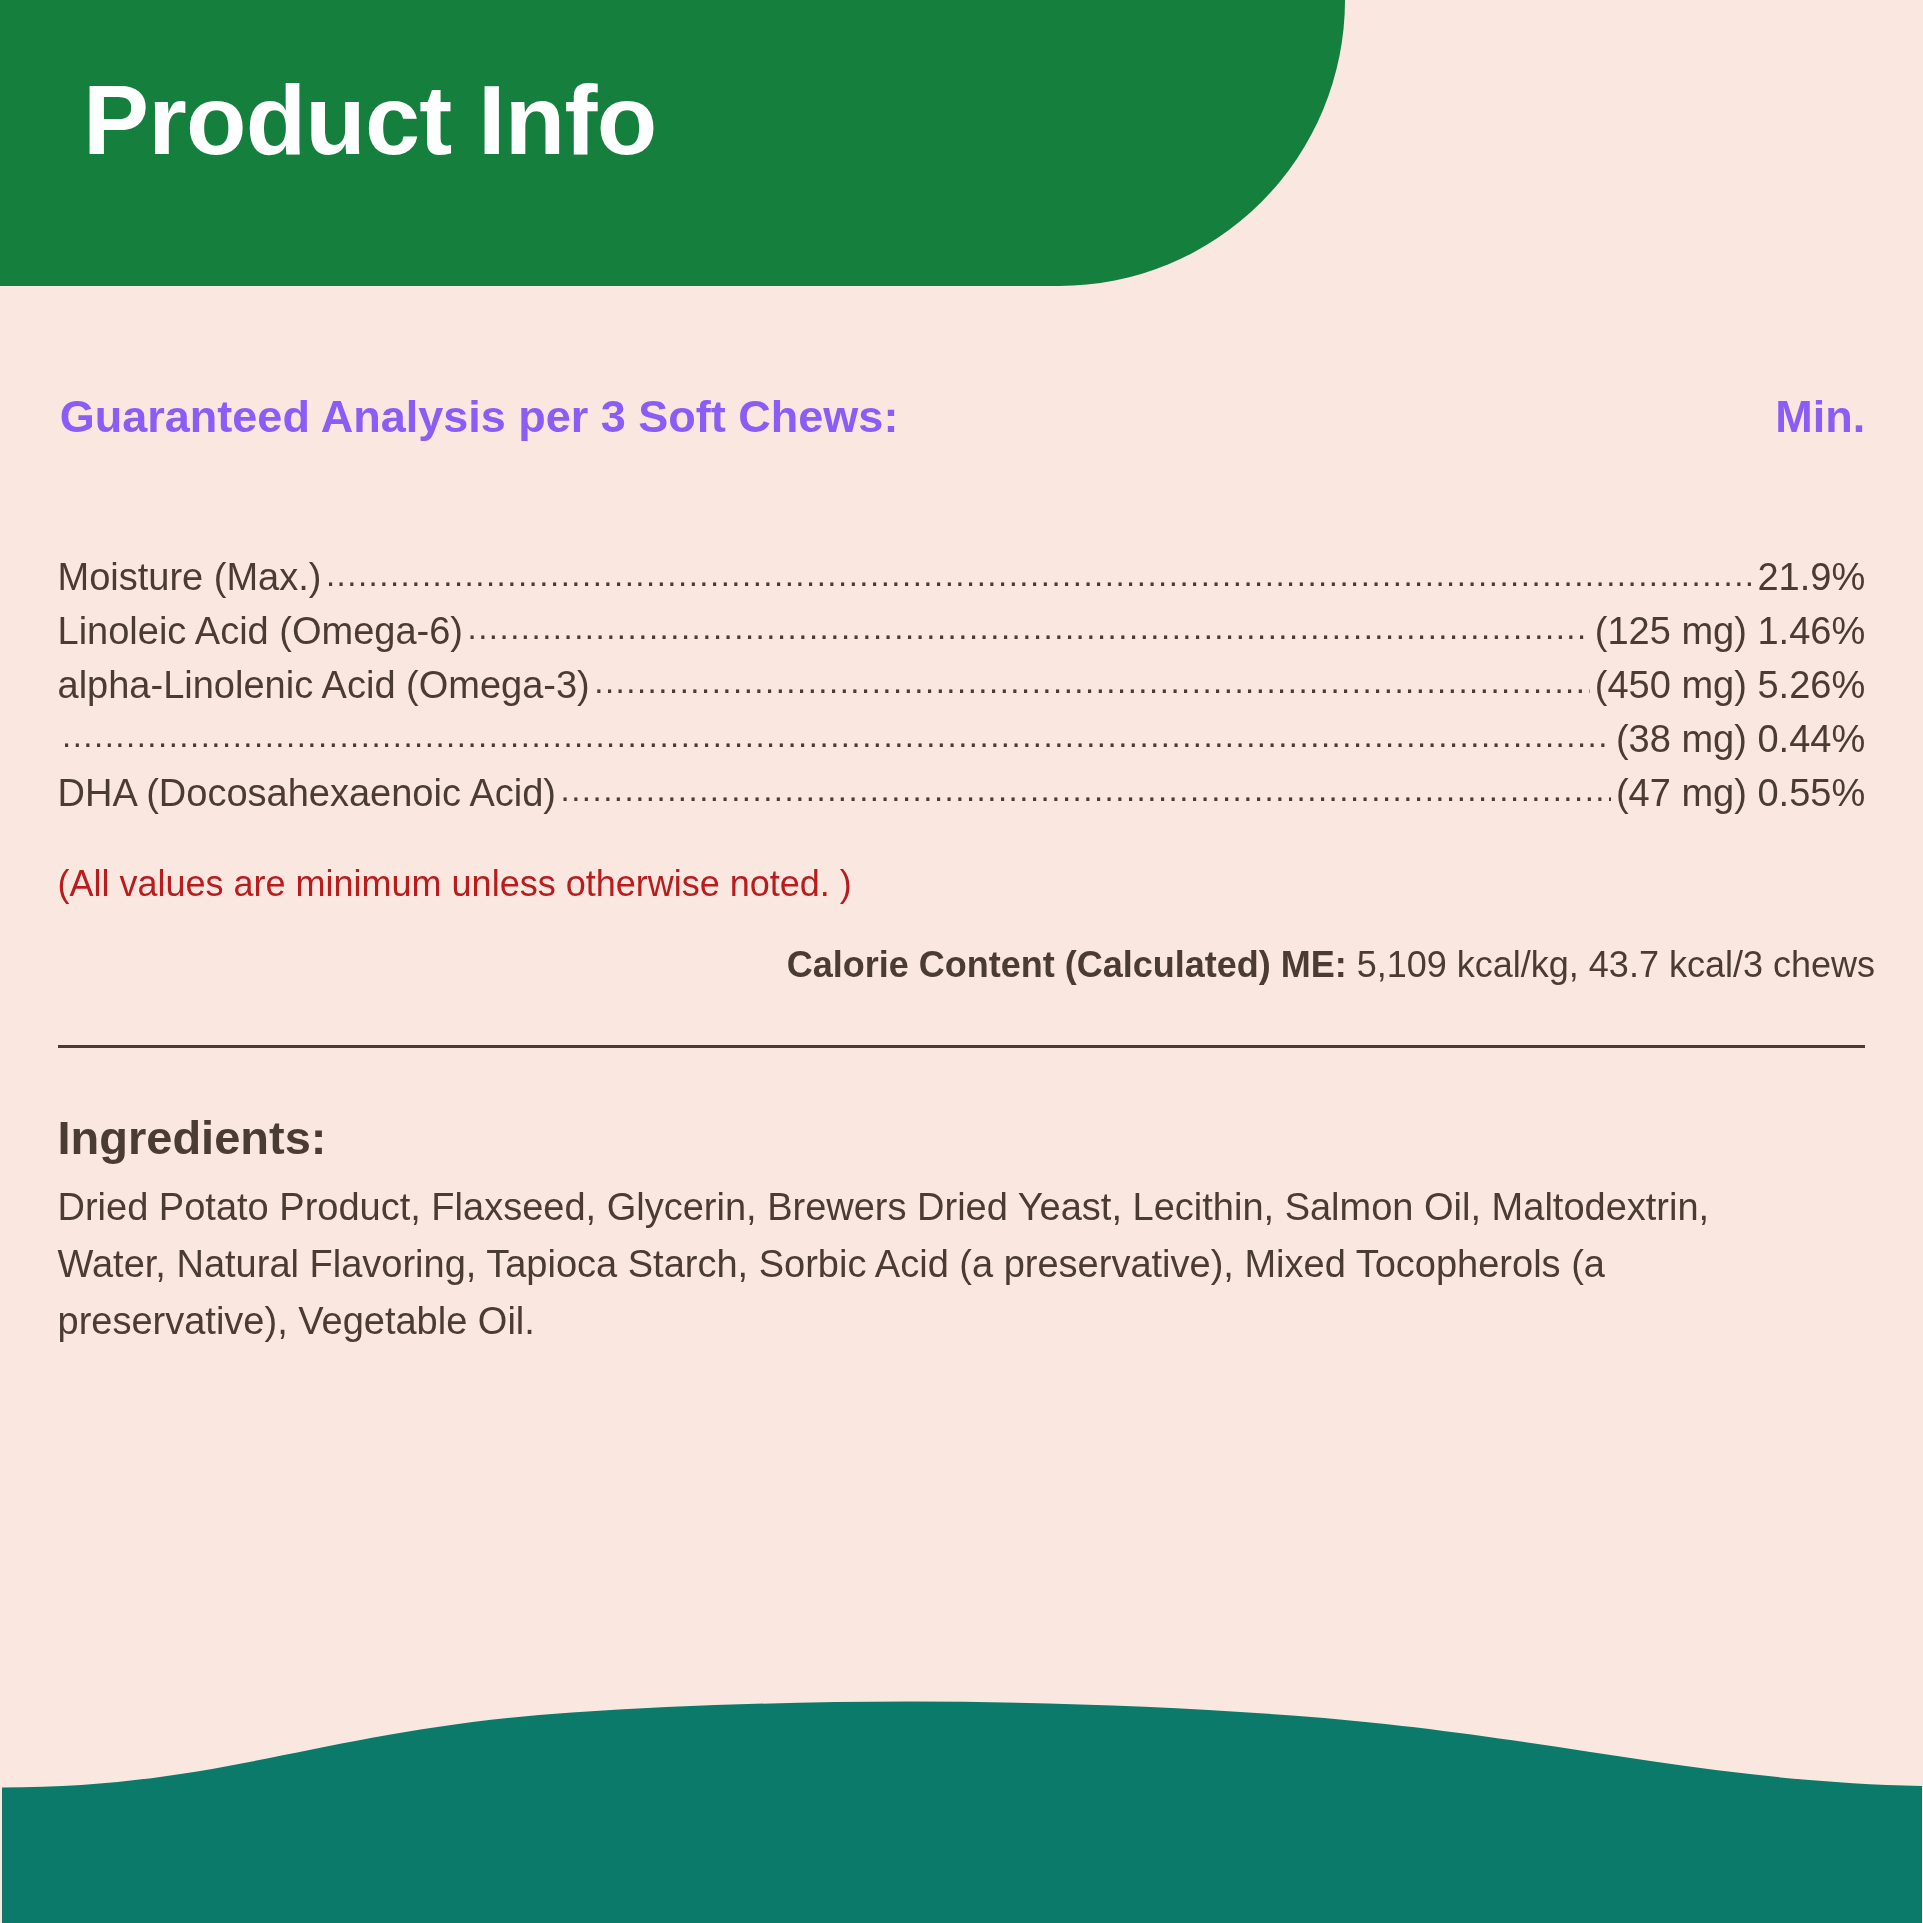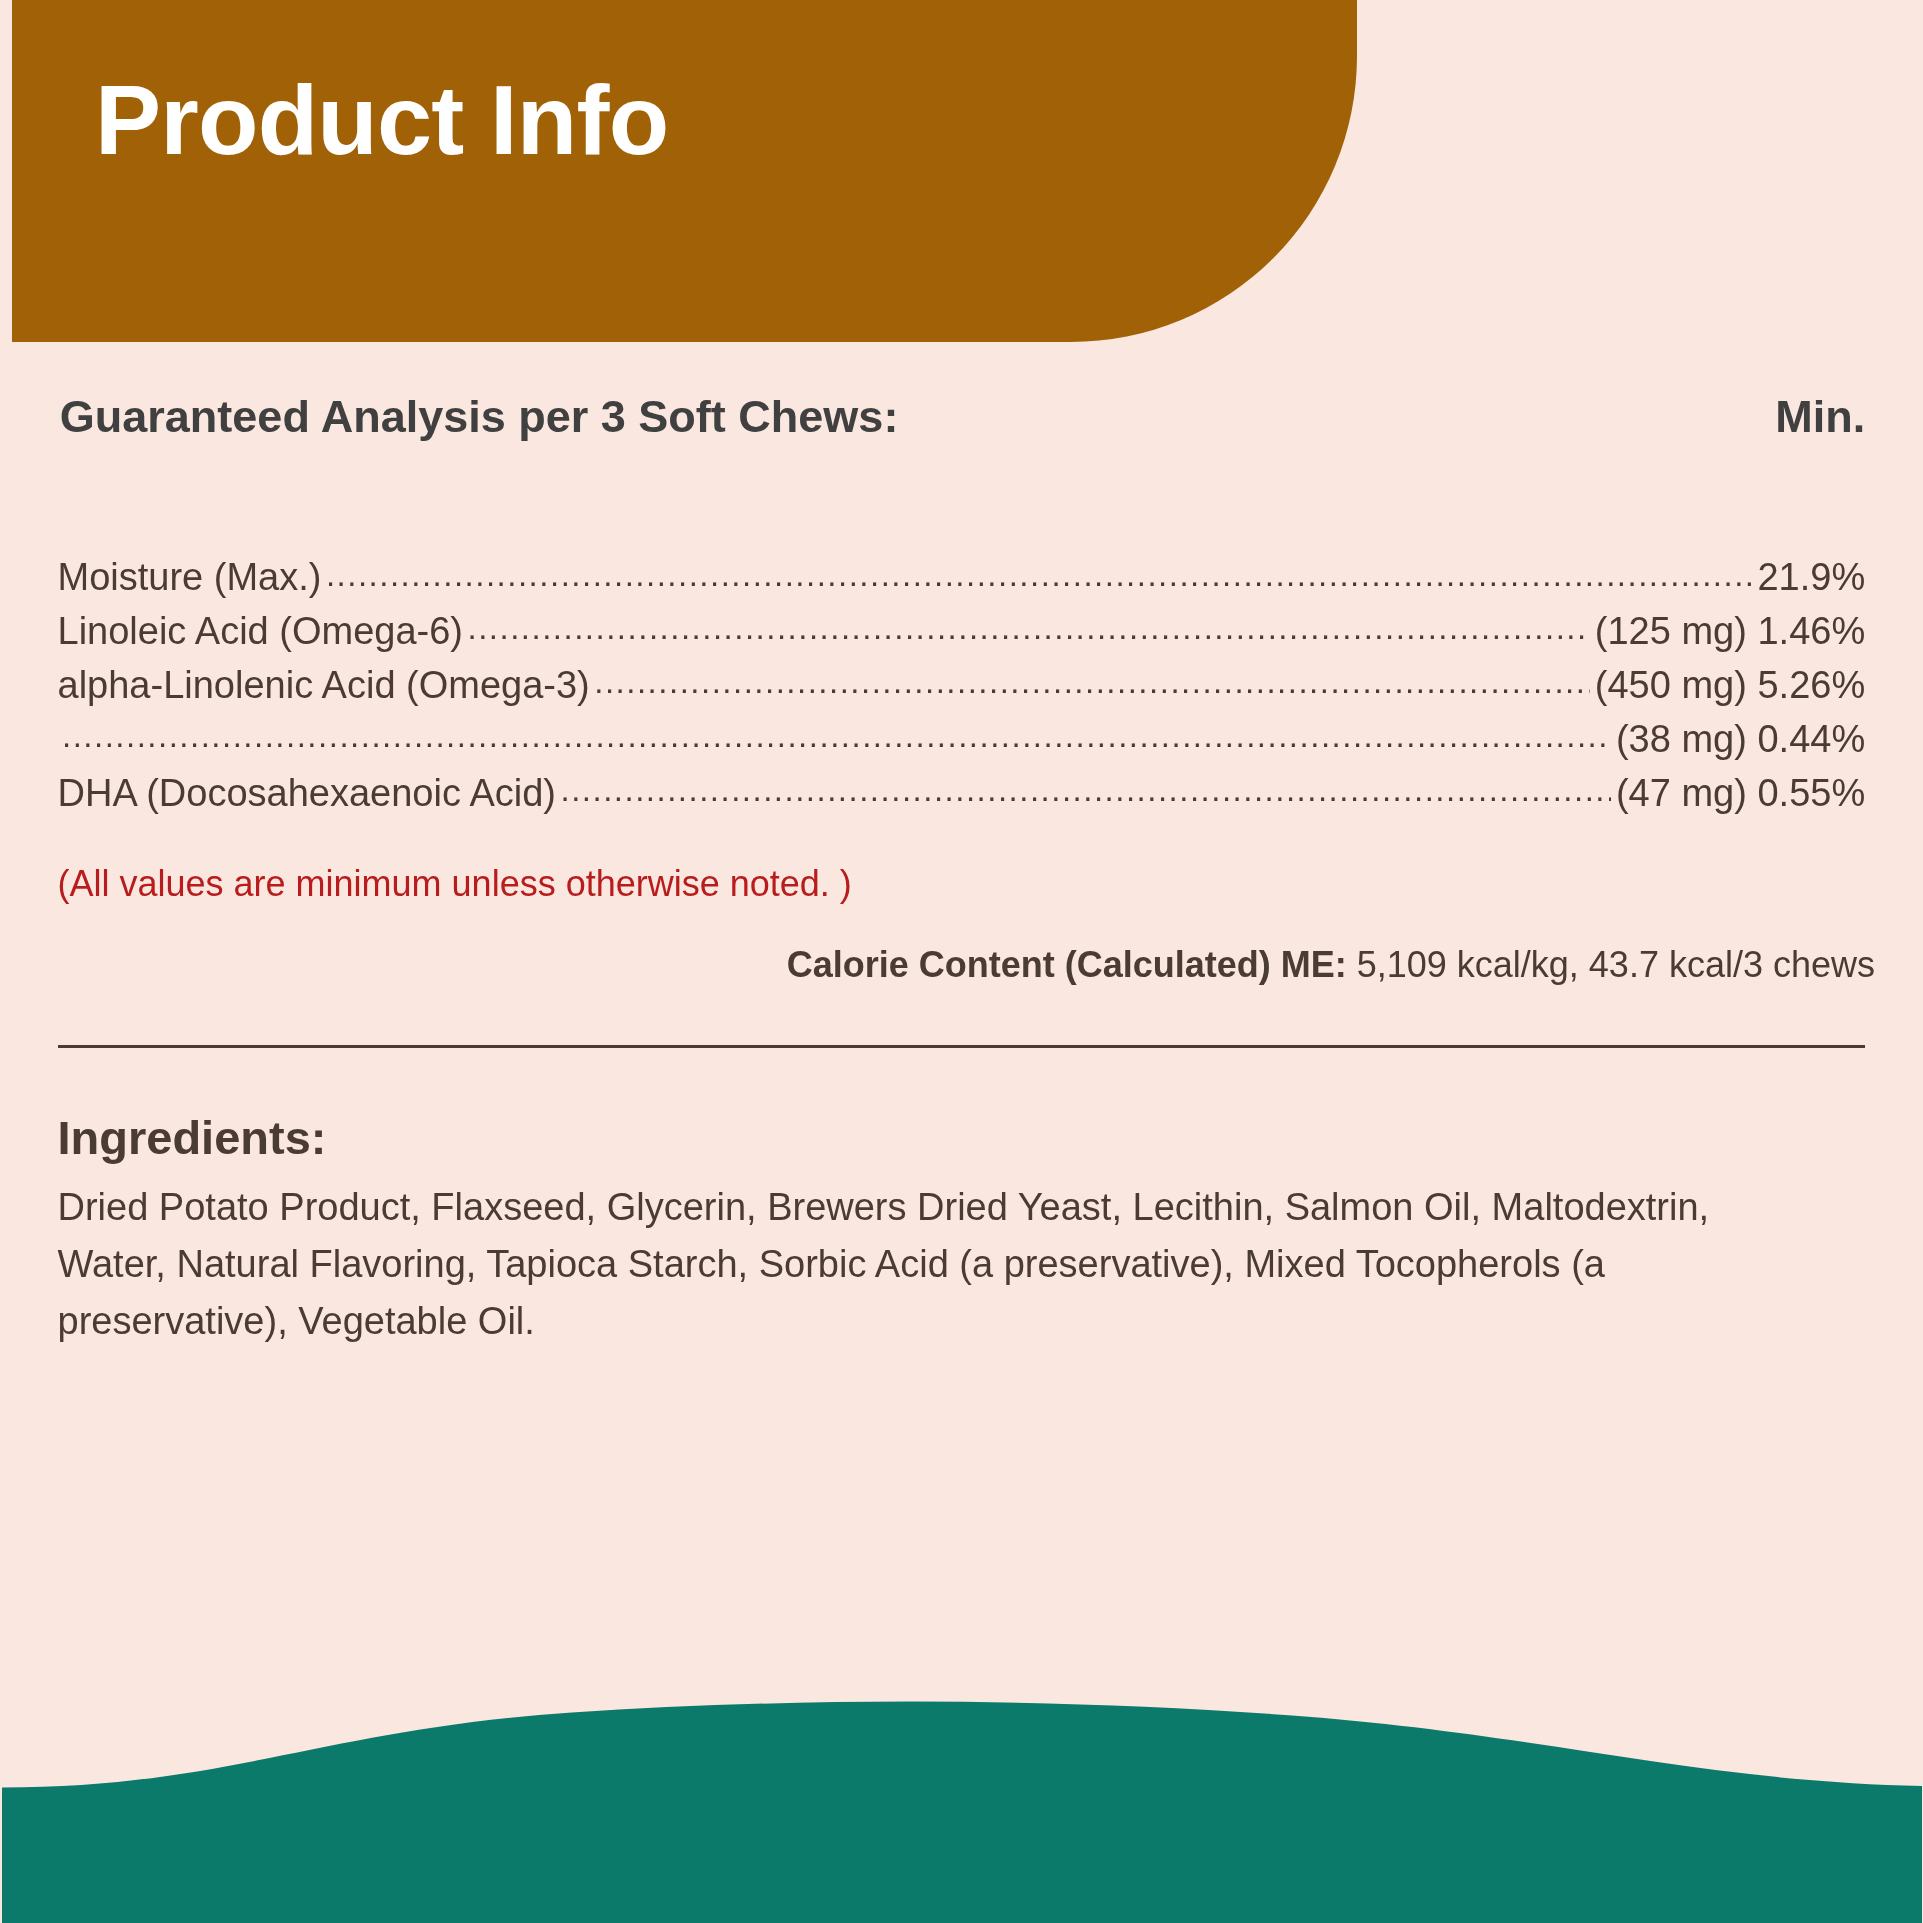--- a/index.html
+++ b/index.html
@@ -13,24 +13,24 @@
     font-family: "Liberation Sans", sans-serif;
     color: #4A3B33;
     overflow: hidden;
     position: relative;
   }
 
   
   .header-banner {
     position: absolute;
     top: 0;
-    left: 12px;
+    left: 0;
     width: 1345px;
-    height: 342px;
-    background: #a16207;
+    height: 286px;
+    background: #15803d;
     border-bottom-right-radius: 286px 286px;
   }
   .header-title {
     position: absolute;
     top: 66px;
     left: 83px;
     font-size: 99px;
     font-weight: bold;
     color: #FFFFFF;
     letter-spacing: -0.8px;
@@ -44,21 +44,21 @@
     left: 56px;
     width: 1819px;
   }
 
   .ga-header {
     display: flex;
     justify-content: space-between;
     align-items: baseline;
     font-size: 45px;
     font-weight: bold;
-    color: #404040;
+    color: #8b5cf6;
     padding: 0 9.8px 0 3.8px;
   }
 
   .ga-list {
     margin-top: 108px;
   }
   .ga-row {
     display: flex;
     align-items: baseline;
     font-size: 38px;

